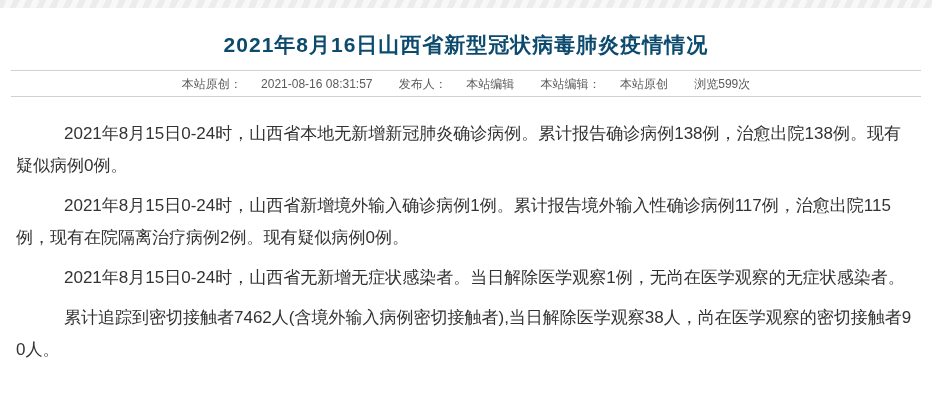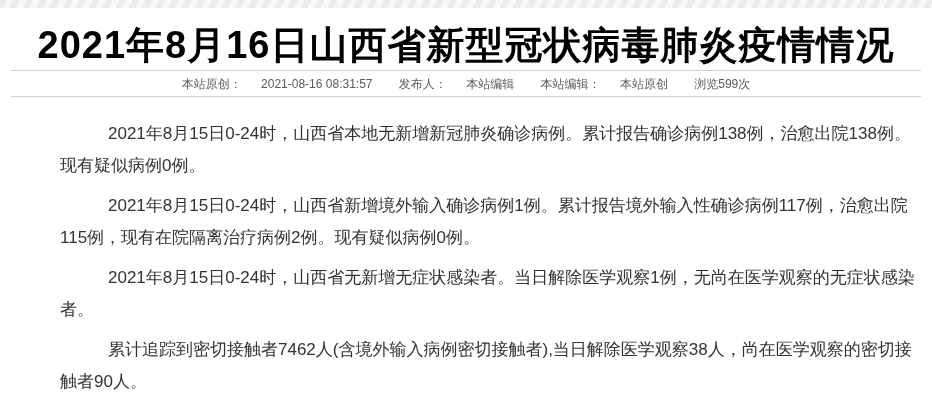--- a/index.html
+++ b/index.html
@@ -15,24 +15,24 @@
     background: repeating-linear-gradient(115deg, #ececec 0 6px, #f8f8f8 6px 12px);
   }
   .article {
     margin: 0 11px;
     border-bottom: 2px solid #9f9f9f;
     min-height: 402px;
   }
   .page-title {
     margin-top: 20px;
     text-align: center;
-    font-size: 38px;
+    font-size: 21px;
     line-height: 34px;
     font-weight: bold;
-    color: #000000;
+    color: #0c4a6e;
     letter-spacing: 1px;
   }
   .hr {
     height: 0;
     border-top: 1px solid #d0d0d0;
   }
   .hr-top { margin-top: 8px; }
   .meta {
     text-align: center;
     font-size: 12px;
@@ -43,21 +43,20 @@
   .meta span { display: inline-block; }
   .meta .label { margin-left: 23px; }
   .meta .label:first-child { margin-left: 0; }
   .meta .value { margin-left: 16px; }
   .meta .views { margin-left: 23px; }
   .content {
     padding: 13px 4px 0 5px;
     font-size: 17px;
     color: #333333;
     line-height: 32px;
-    margin-left: 44px;
   }
   .content p {
     margin: 8px 0;
     text-indent: 48px;
     word-break: break-all;
   }
 </style>
 </head>
 <body>
 

